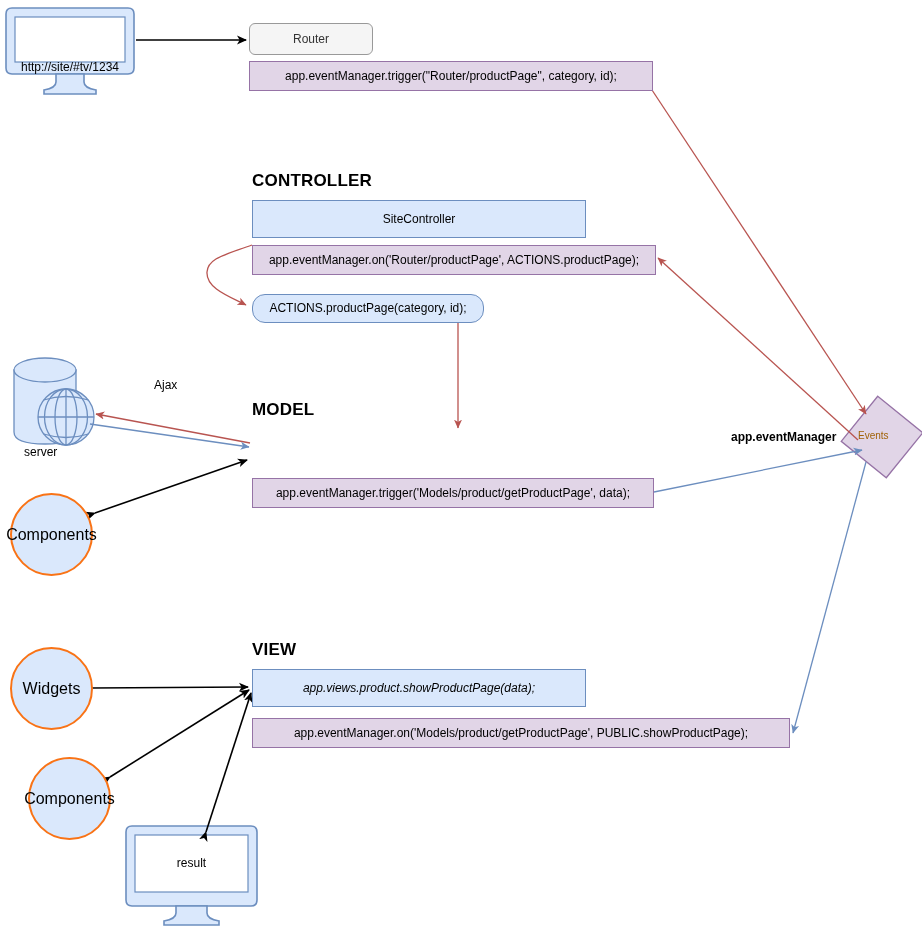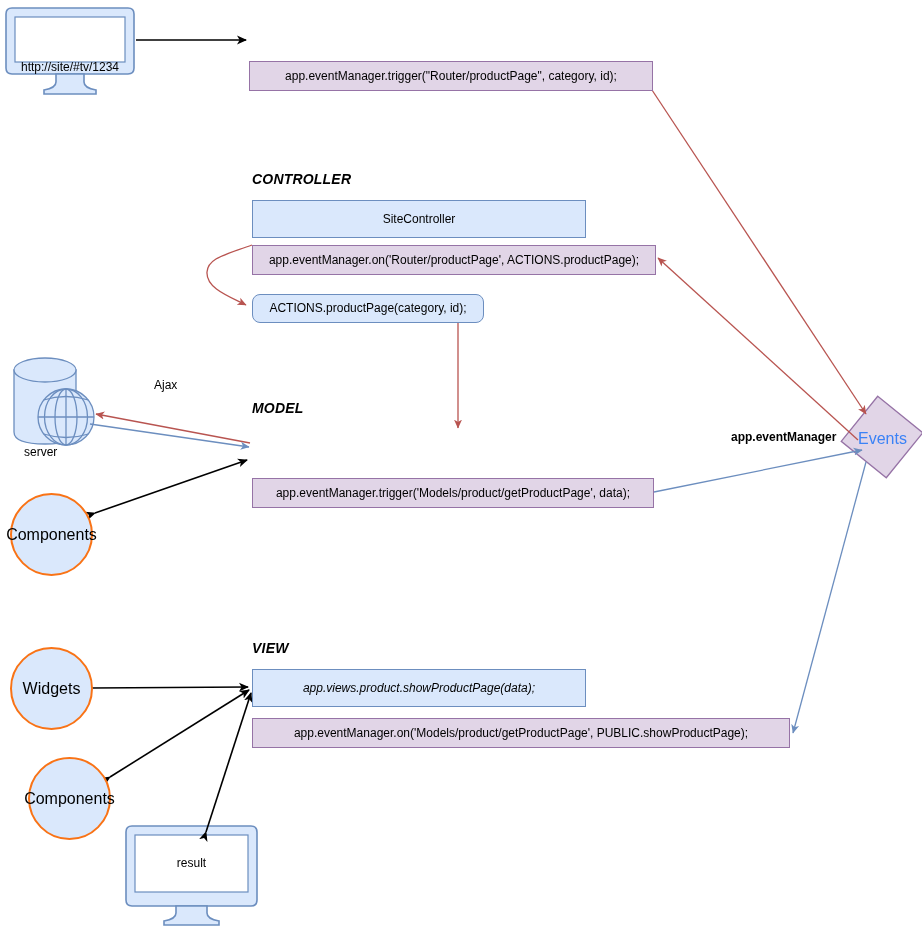--- a/index.html
+++ b/index.html
@@ -38,30 +38,29 @@
     background: #e1d5e7;
     border: 1px solid #9673a6;
   }
   .box-gray {
     background: #f5f5f5;
     border: 1px solid #999999;
     border-radius: 6px;
     color: #333333;
   }
   .box-round {
-    border-radius: 8px;
+    border-radius: 13px;
   }
   .heading {
     position: absolute;
-    font-size: 14px;
+    font-size: 17px;
     font-weight: bold;
     letter-spacing: 0.2px;
     color: #000000;
     white-space: nowrap;
-    font-style: italic;
   }
   .plain-label {
     position: absolute;
     font-size: 12px;
     color: #000000;
     white-space: nowrap;
   }
   .circle {
     position: absolute;
     box-sizing: border-box;
@@ -77,22 +76,22 @@
   .svg-layer {
     position: absolute;
     left: 0;
     top: 0;
     width: 922px;
     height: 927px;
     pointer-events: none;
   }
   .diamond-label {
     position: absolute;
-    font-size: 16px;
-    color: #3b82f6;
+    font-size: 10px;
+    color: #a16207;
     white-space: nowrap;
   }
 </style>
 </head>
 <body>
 
 <div id="canvas">
 
   <svg class="svg-layer" viewBox="0 0 922 927" xmlns="http://www.w3.org/2000/svg">
     <defs>
@@ -160,20 +159,21 @@
 
     <line x1="92" y1="688" x2="248" y2="687" stroke="#000000" stroke-width="1.6" marker-start="url(#ah-black)" marker-end="url(#ah-black)"></line>
 
     <line x1="110" y1="777" x2="249" y2="690" stroke="#000000" stroke-width="1.6" marker-start="url(#ah-black)" marker-end="url(#ah-black)"></line>
 
     <line x1="206" y1="832" x2="251" y2="693" stroke="#000000" stroke-width="1.6" marker-start="url(#ah-black)" marker-end="url(#ah-black)"></line>
   </svg>
 
   <div class="node" style="left:15px; top:17px; width:110px; height:45px;margin-top:28px;">http://site/#tv/1234</div>
 
+  <div class="node box-gray" style="left:249px; top:23px; width:124px; height:32px;">Router</div>
 
   <div class="node box-purple" style="left:249px; top:61px; width:404px; height:30px;">app.eventManager.trigger("Router/productPage", category, id);</div>
 
   <div class="heading" style="left:252px; top:171px;">CONTROLLER</div>
 
   <div class="node box-blue" style="left:252px; top:200px; width:334px; height:38px;">SiteController</div>
 
   <div class="node box-purple" style="left:252px; top:245px; width:404px; height:30px;">app.eventManager.on('Router/productPage', ACTIONS.productPage);</div>
 
   <div class="node box-blue box-round" style="left:252px; top:294px; width:232px; height:29px;">ACTIONS.productPage(category, id);</div>

